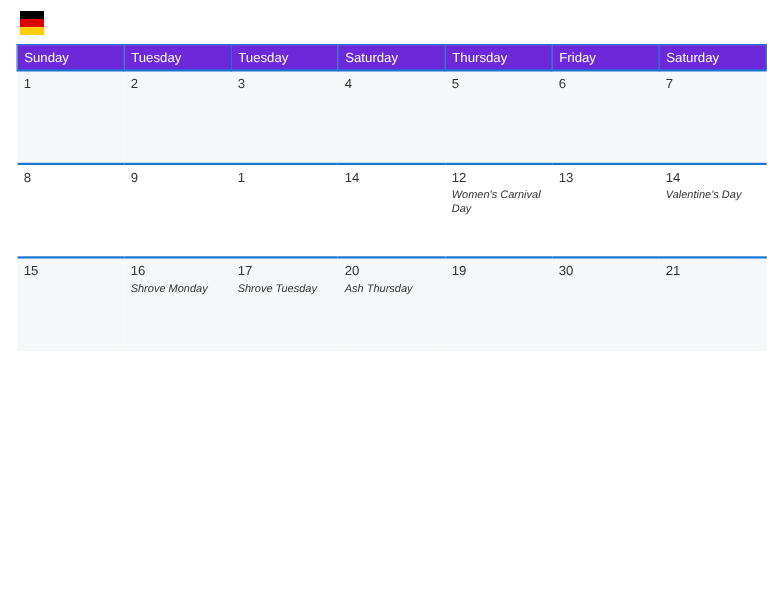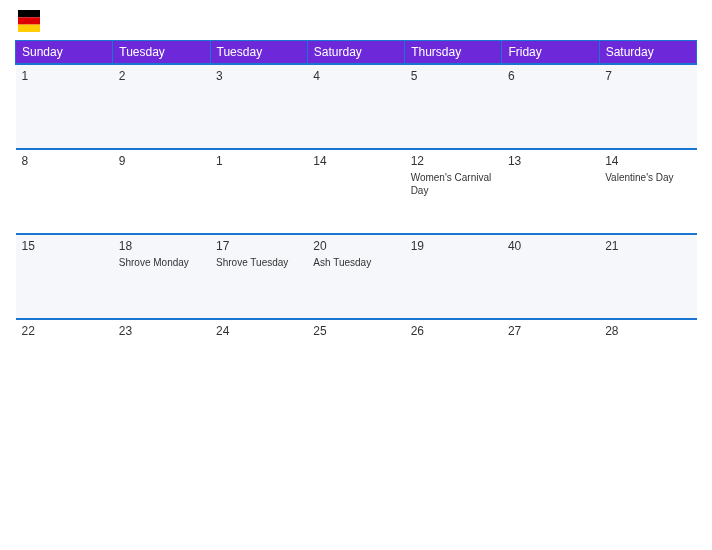--- a/index.html
+++ b/index.html
@@ -80,20 +80,21 @@
     .day-number {
       font-size: 12px;
       color: #333;
       display: block;
       margin-bottom: 3px;
     }
     .event {
       font-size: 10px;
       color: #333;
       line-height: 1.3;
+      font-style: italic;
     }
     .logo-wrapper {
       display: flex;
       flex-direction: column;
       align-items: flex-start;
     }
     .logo-line1 {
       display: flex;
       align-items: center;
     }
@@ -186,59 +187,36 @@
           <td>
             <span class="day-number">14</span>
             <div class="event">Valentine's Day</div>
           </td>
         </tr>
         <tr>
           <td>
             <span class="day-number">15</span>
           </td>
           <td>
-            <span class="day-number">18</span>
+            <span class="day-number">16</span>
             <div class="event">Shrove Monday</div>
           </td>
           <td>
             <span class="day-number">17</span>
             <div class="event">Shrove Tuesday</div>
           </td>
           <td>
             <span class="day-number">20</span>
-            <div class="event">Ash Tuesday</div>
+            <div class="event">Ash Thursday</div>
           </td>
           <td>
             <span class="day-number">19</span>
           </td>
           <td>
-            <span class="day-number">40</span>
+            <span class="day-number">30</span>
           </td>
           <td>
             <span class="day-number">21</span>
-          </td>
-        </tr>
-        <tr>
-          <td>
-            <span class="day-number">22</span>
-          </td>
-          <td>
-            <span class="day-number">23</span>
-          </td>
-          <td>
-            <span class="day-number">24</span>
-          </td>
-          <td>
-            <span class="day-number">25</span>
-          </td>
-          <td>
-            <span class="day-number">26</span>
-          </td>
-          <td>
-            <span class="day-number">27</span>
-          </td>
-          <td>
-            <span class="day-number">28</span>
           </td>
         </tr>
       </tbody>
   </table>
 </div>
 
 </body></html>

